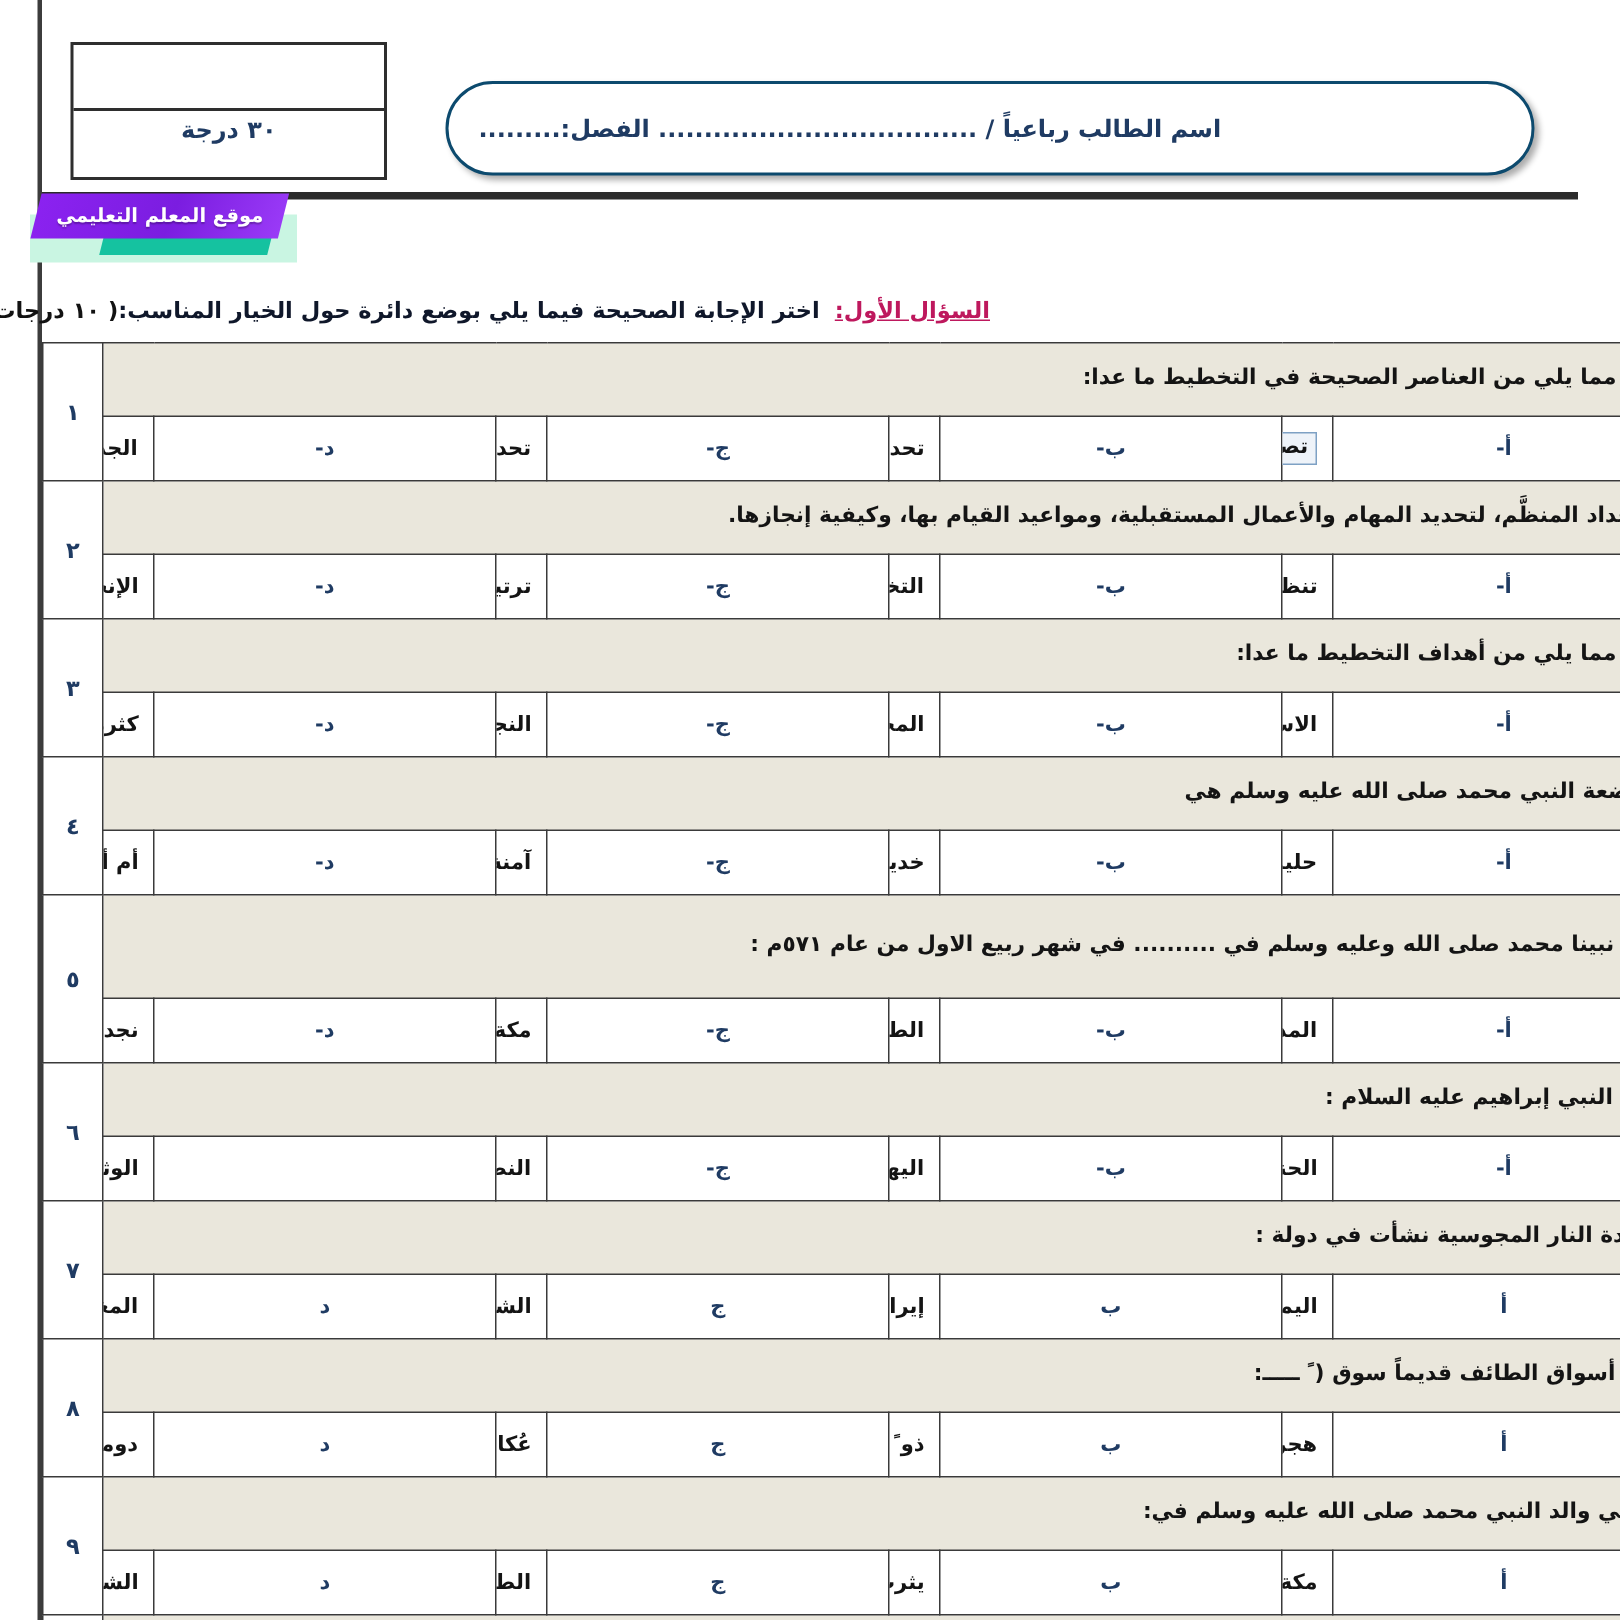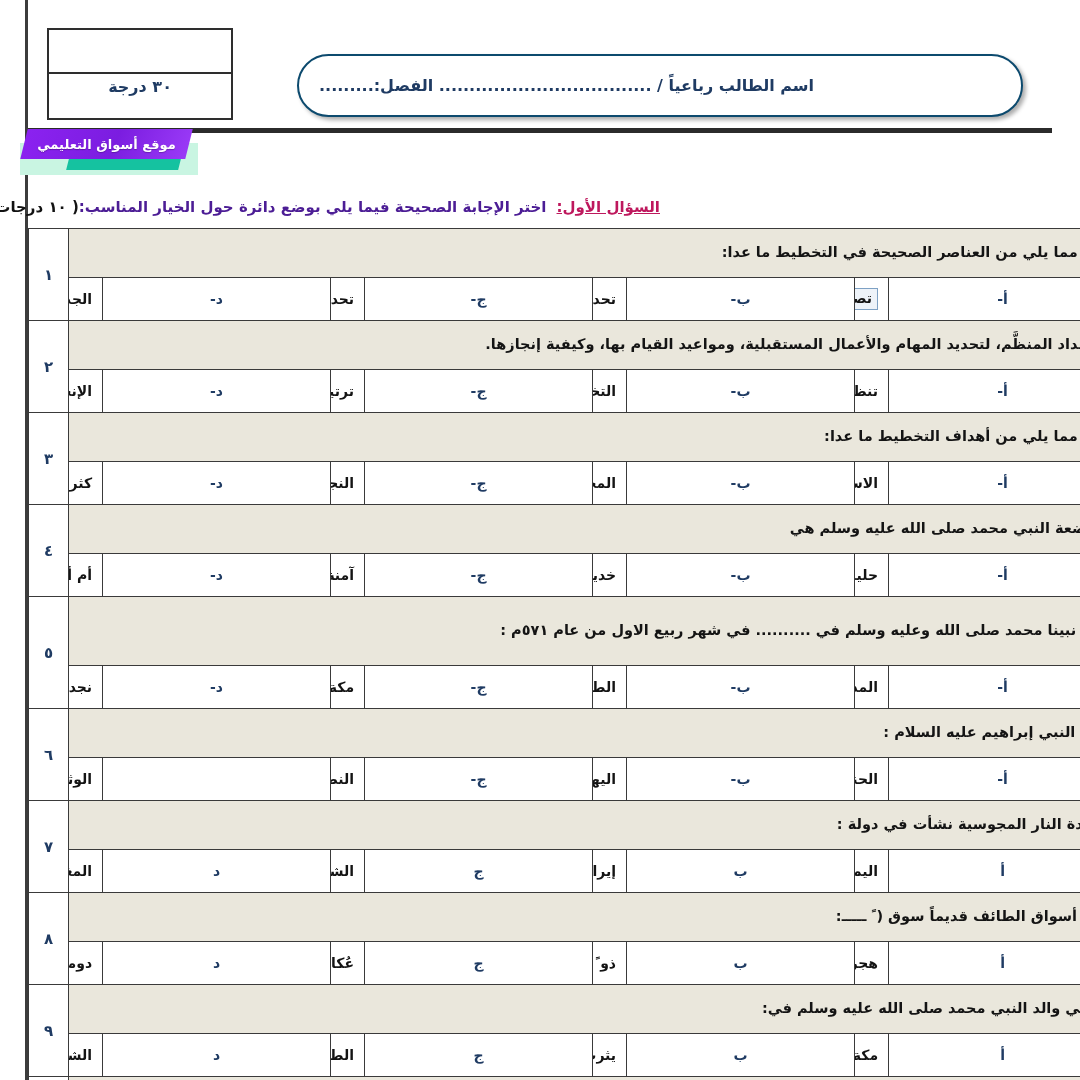--- a/index.html
+++ b/index.html
@@ -33,21 +33,21 @@
     top: 14px;
     left: 0;
     width: 1080px;
     height: 110px;
   }
 
   .marks-box {
     position: absolute;
     top: 14px;
     left: 47px;
-    width: 186px;
+    width: 211px;
     height: 92px;
     border: 2px solid #2e2e2e;
     box-sizing: border-box;
     background: #fff;
   }
   .marks-box .cell-top {
     height: 44px;
     border-bottom: 2px solid #2e2e2e;
     box-sizing: border-box;
   }
@@ -173,21 +173,21 @@
   }
   .q1-title {
     font-size: 15px;
     font-weight: bold;
     text-decoration: underline;
     color: #be185d;
   }
   .q1-instruction {
     font-size: 15px;
     font-weight: bold;
-    color: #4c1d95;
+    color: #0f172a;
   }
   .q1-marks {
     font-size: 15px;
     font-weight: bold;
     color: #121212;
     padding-left: 66px;
     white-space: nowrap;
   }
 
   
@@ -271,21 +271,21 @@
   </div>
 
 </div>
 
 <div class="head-rule"></div>
 
 <div class="badge">
   <div class="badge-mint"></div>
   <div class="badge-teal"></div>
   <div class="badge-purple"></div>
-  <div class="badge-label">موقع أسواق التعليمي</div>
+  <div class="badge-label">موقع المعلم التعليمي</div>
 </div>
 
 <div class="q1-head">
   <div class="q1-head-main">
     <span class="q1-title">السؤال الأول:</span>
     <span class="q1-instruction">اختر الإجابة الصحيحة فيما يلي  بوضع دائرة حول الخيار المناسب:</span>
   </div>
   <span class="q1-marks">( ١٠ درجات )</span>
 </div>
 

